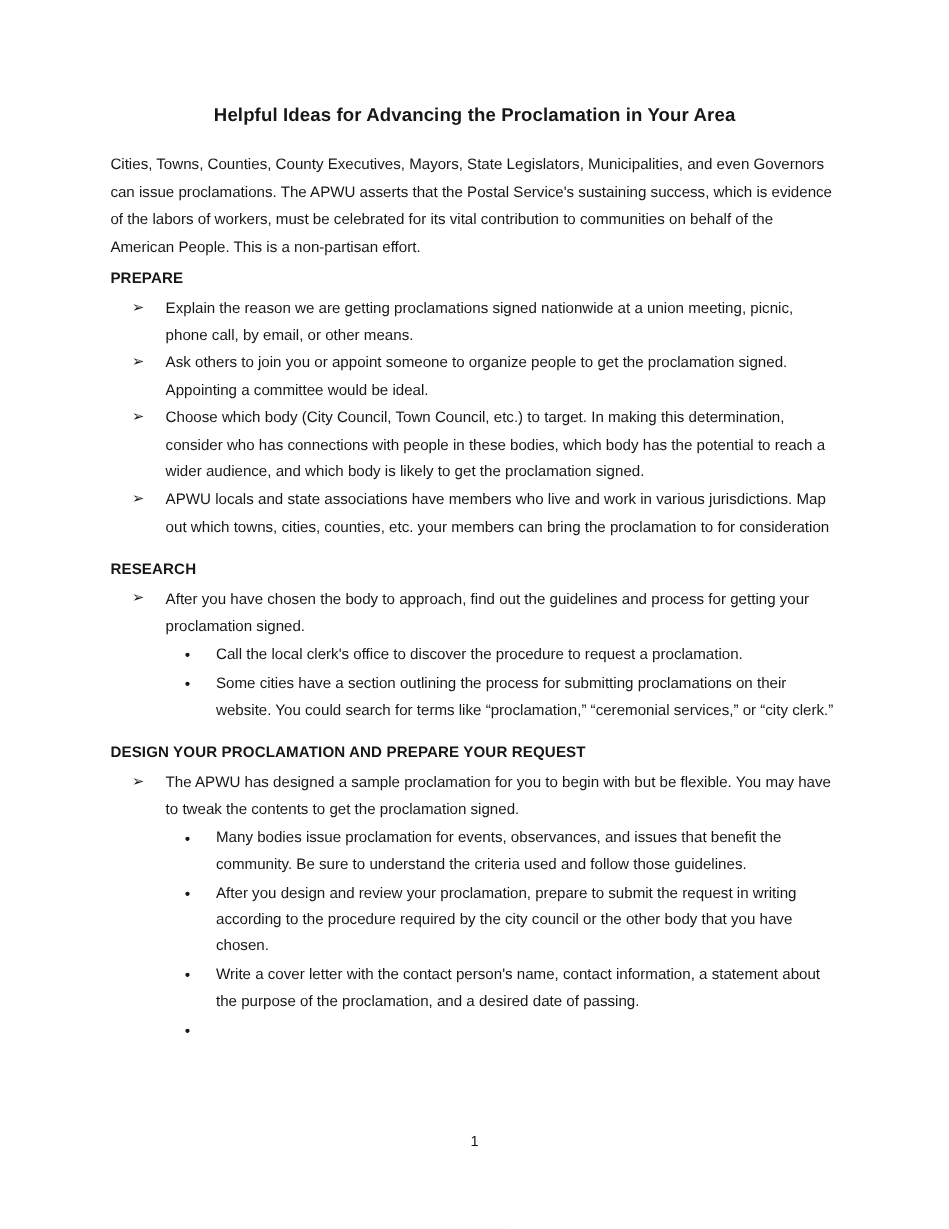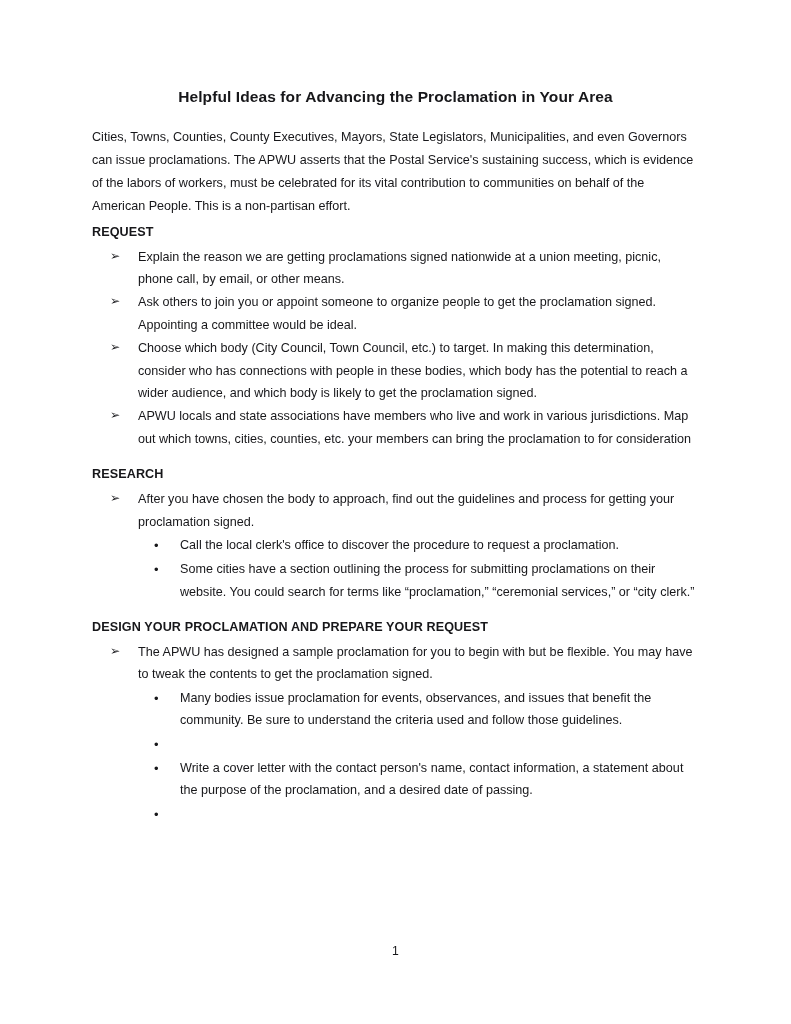--- a/index.html
+++ b/index.html
@@ -89,21 +89,21 @@
 </head>
 <body>
 
 <div class="page">
 
   <h1 class="doc-title">Helpful Ideas for Advancing the Proclamation in Your Area</h1>
 
   <p class="intro">Cities, Towns, Counties, County Executives, Mayors, State Legislators, Municipalities, and even Governors can issue proclamations. The APWU asserts that the Postal Service's sustaining success, which is evidence of the labors of workers, must be celebrated for its vital contribution to communities on behalf of the American People. This is a non-partisan effort.</p>
 
   <div id="sections">
-      <h2 class="section">REQUEST</h2>
+      <h2 class="section">PREPARE</h2>
       <div class="list">
         <div class="li1">
           <span class="marker">➢</span>
           <span class="txt">Explain the reason we are getting proclamations signed nationwide at a union meeting, picnic, phone call, by email, or other means.</span>
         </div>
         <div class="li1">
           <span class="marker">➢</span>
           <span class="txt">Ask others to join you or appoint someone to organize people to get the proclamation signed. Appointing a committee would be ideal.</span>
         </div>
         <div class="li1">
@@ -135,20 +135,21 @@
         <div class="li1">
           <span class="marker">➢</span>
           <span class="txt">The APWU has designed a sample proclamation for you to begin with but be flexible. You may have to tweak the contents to get the proclamation signed.</span>
         </div>
         <div class="li2">
           <span class="marker">•</span>
           <span class="txt">Many bodies issue proclamation for events, observances, and issues that benefit the community. Be sure to understand the criteria used and follow those guidelines.</span>
         </div>
         <div class="li2">
           <span class="marker">•</span>
+          <span class="txt">After you design and review your proclamation, prepare to submit the request in writing according to the procedure required by the city council or the other body that you have chosen.</span>
         </div>
         <div class="li2">
           <span class="marker">•</span>
           <span class="txt">Write a cover letter with the contact person's name, contact information, a statement about the purpose of the proclamation, and a desired date of passing.</span>
         </div>
         <div class="li2">
           <span class="marker">•</span>
         </div>
       </div>
     </div>

